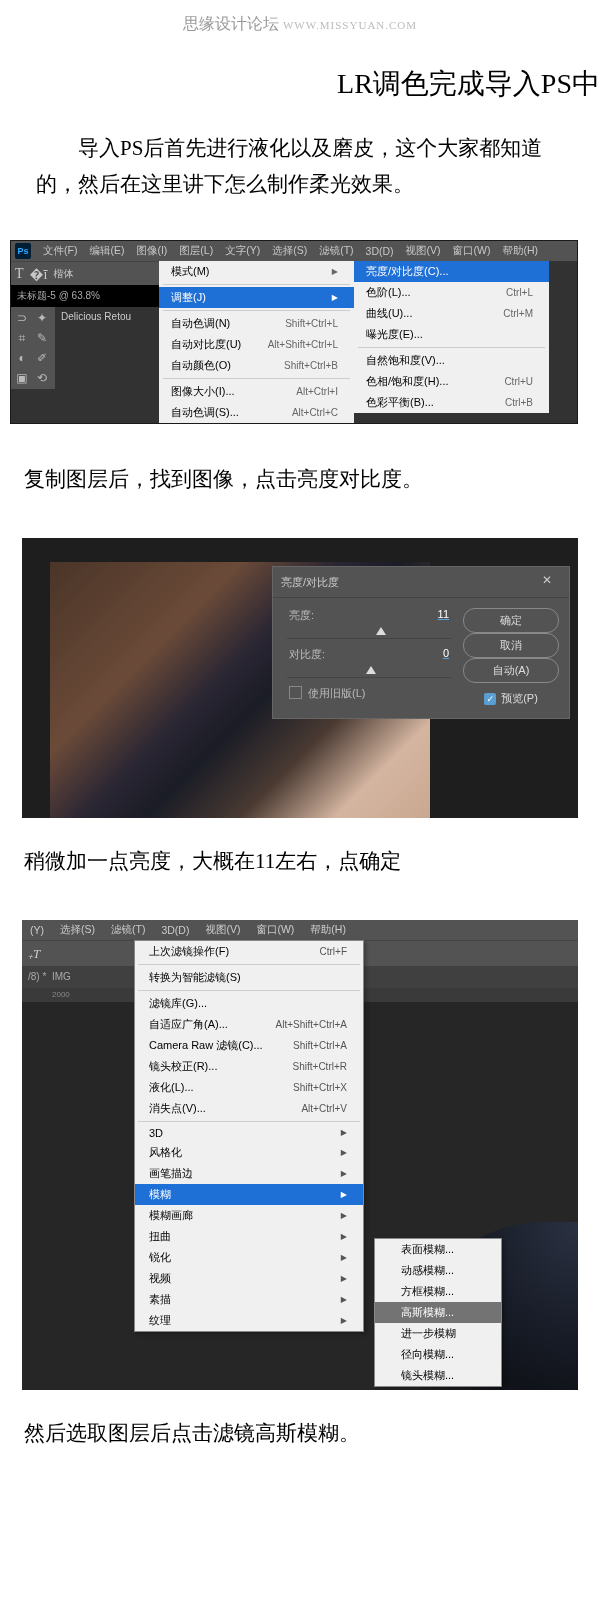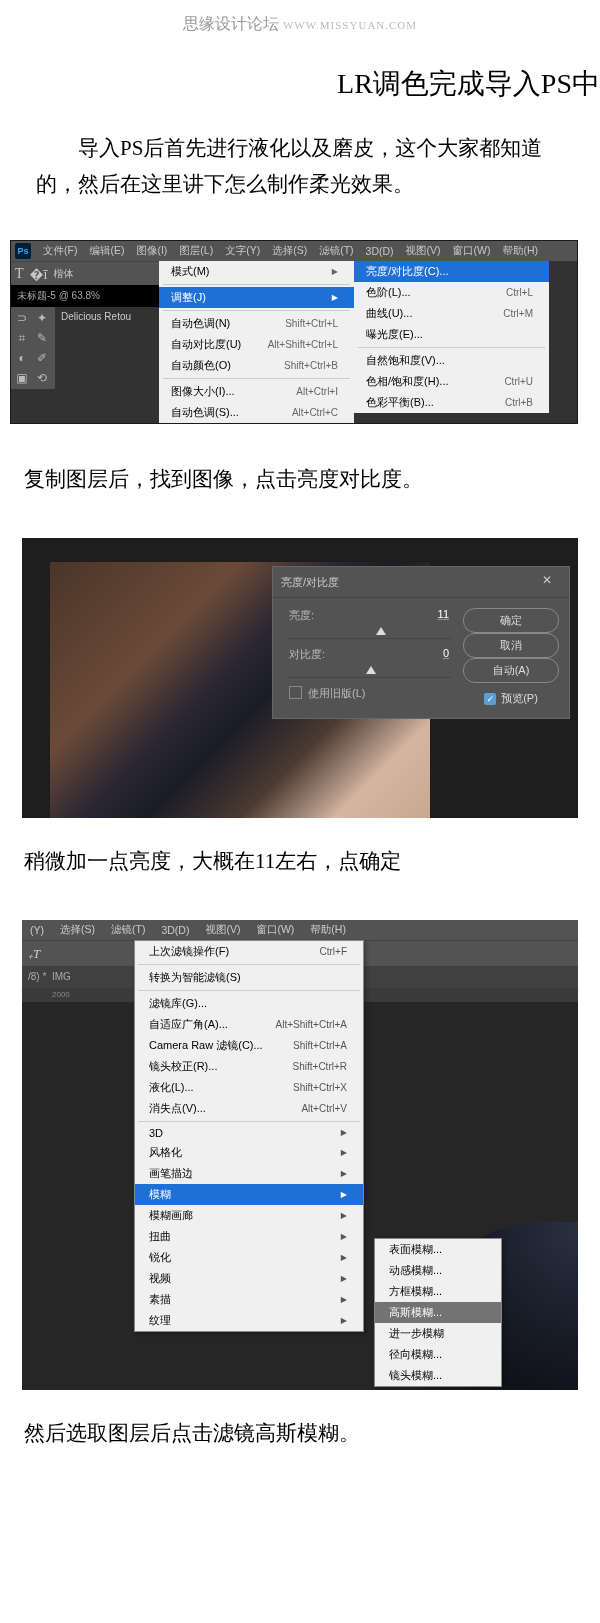--- a/index.html
+++ b/index.html
@@ -65,21 +65,21 @@
 .ps3 .canvas{position:absolute;width:100%;height:400px;background:#262626;top:82px}
 .ps3 .hair{position:absolute;right:0;bottom:0;width:160px;height:180px;background:radial-gradient(ellipse at top right,#2a3142 0%,#1a1e2a 40%,#0f1218 70%,#262626 100%);border-top-left-radius:80% 60%}
 .menu3{background:#f0f0f0;color:#000;position:absolute;left:112px;top:20px;width:230px;font-size:11px;border:1px solid #888;box-shadow:2px 2px 4px rgba(0,0,0,.3);z-index:2}
 .menu3 .row{display:flex;align-items:center;justify-content:space-between;padding:3px 16px 3px 14px}
 .menu3 .row.arrow::after{content:"▶";font-size:8px;color:#555}
 .menu3 .row.hi{background:#1e6fd6;color:#fff}
 .menu3 .row.hi.arrow::after{color:#fff}
 .menu3 .sep{height:1px;background:#ccc;margin:2px 3px}
 .menu3 .sc{color:#555;font-size:10px}
 .submenu3{background:#f0f0f0;color:#000;position:absolute;left:352px;top:318px;width:128px;font-size:11px;border:1px solid #888;box-shadow:2px 2px 4px rgba(0,0,0,.3);z-index:3}
-.submenu3 .row{padding:3px 10px 3px 14px}
+.submenu3 .row{padding:3px 10px 3px 26px}
 .submenu3 .row.hi{background:#737373;color:#fff}
 </style>
 </head>
 <body>
 
 <div class="watermark">
   <span>思缘设计论坛</span><span class="url">WWW.MISSYUAN.COM</span>
 </div>
 
 <h1>LR调色完成导入PS中</h1>

